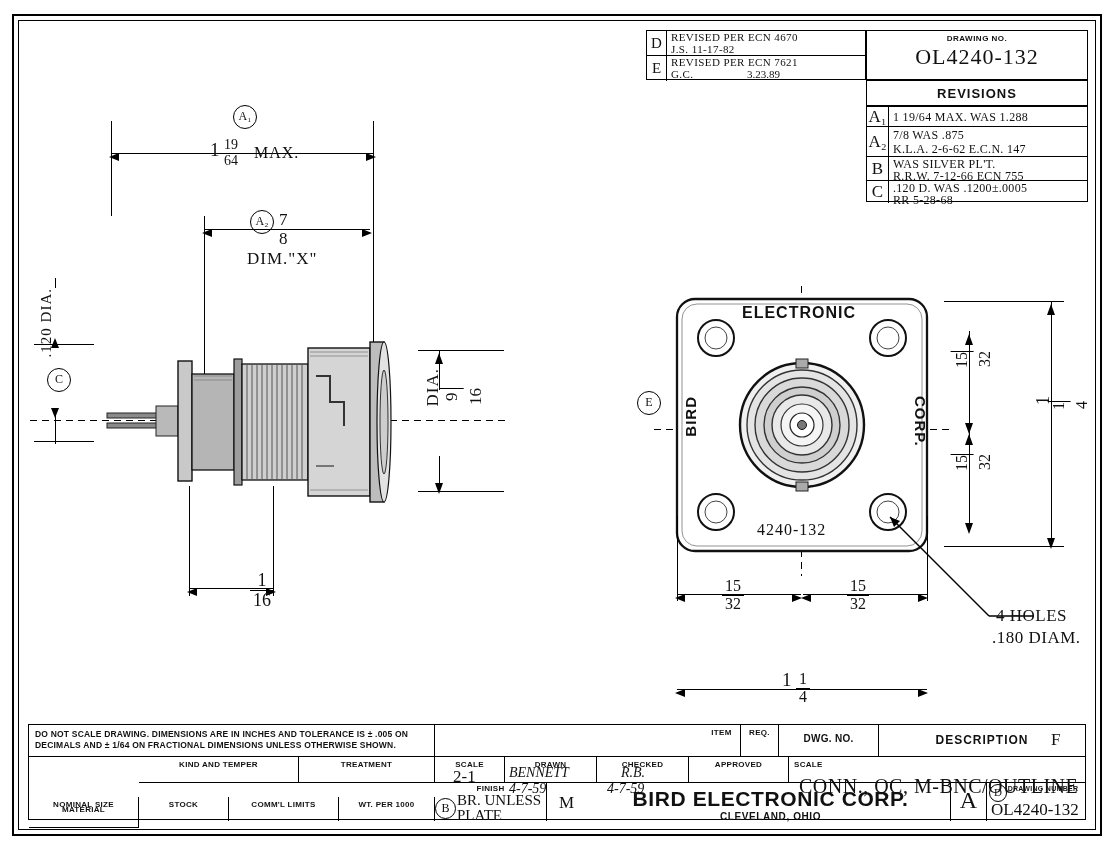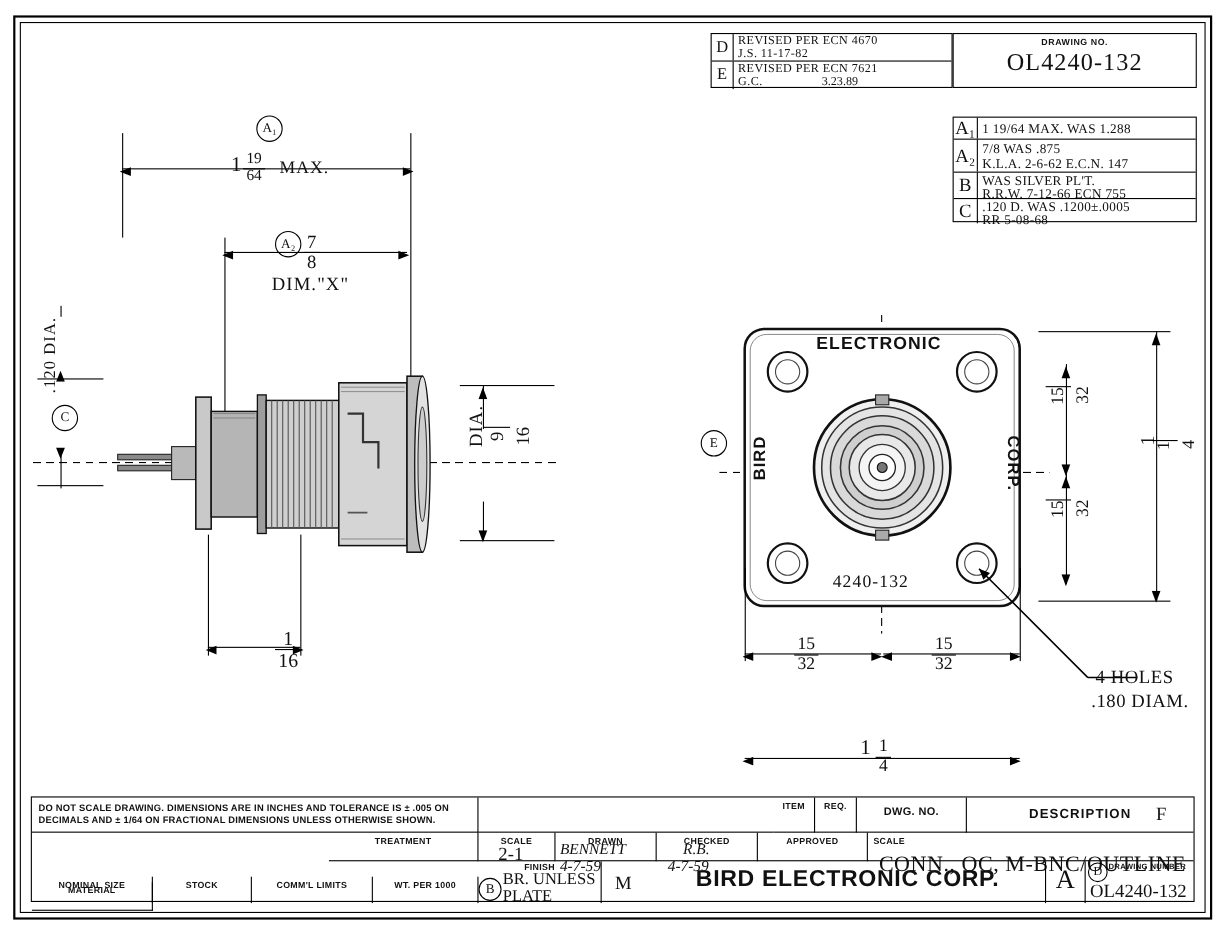--- a/index.html
+++ b/index.html
@@ -69,40 +69,43 @@
       <div class="t2">G.C.</div>
       <div class="t3">3.23.89</div>
     </div>
   </div>
 
   <div class="abs box" id="drawing-no-block">
     <div class="lbl">DRAWING NO.</div>
     <div class="val">OL4240-132</div>
   </div>
 
+  <div class="abs box" id="revisions-header">
+    <div>REVISIONS</div>
+  </div>
 
   <div class="abs box" id="revisions-table">
     <div class="rrow" style="height:20px">
       <div class="rl" style="line-height:20px">A₁</div>
       <div class="rt" style="top:3px">1 19/64 MAX. WAS 1.288</div>
     </div>
     <div class="rrow" style="height:30px">
       <div class="rl" style="line-height:30px">A₂</div>
       <div class="rt" style="top:1px">7/8 WAS .875</div>
       <div class="rt" style="top:15px">K.L.A. 2-6-62 E.C.N. 147</div>
     </div>
     <div class="rrow" style="height:24px">
       <div class="rl" style="line-height:24px">B</div>
       <div class="rt" style="top:0px">WAS SILVER PL'T.</div>
       <div class="rt" style="top:12px">R.R.W. 7-12-66 ECN 755</div>
     </div>
     <div class="rrow" style="height:22px">
       <div class="rl" style="line-height:22px">C</div>
       <div class="rt" style="top:0px">.120 D. WAS .1200±.0005</div>
-      <div class="rt" style="top:12px">RR 5-08-68</div>
+      <div class="rt" style="top:12px">RR 5-28-68</div>
     </div>
   </div>
 
   <div class="abs" style="left:0;top:0;width:620px;height:720px;">
 
     <div class="abs circlab" style="left:219px;top:89px;">A₁</div>
     <div class="abs hline" style="left:97px;top:137px;width:262px;"></div>
     <div class="abs" style="left:95px;top:132px;width:10px;height:10px;">
       <svg width="10" height="10">
           <polygon points="0,5 10,1 10,9" fill="#000"></polygon>
@@ -423,20 +426,23 @@
         <div class="thead" style="font-size:10px;padding-top:8px;text-align:center;">DWG. NO.</div>
       </div>
     <div class="tcell" style="left:850px;top:0;width:206px;height:32px;border-right:none;">
       <div class="thead" style="font-size:12px;padding-top:8px;letter-spacing:1px;">DESCRIPTION</div>
       <div class="abs dimtext" style="left:172px;top:5px;font-size:17px;">F</div>
     </div>
 
     <div class="tcell" style="left:0;top:32px;width:110px;height:26px;margin-top:45px;">
         <div class="thead">MATERIAL</div>
       </div>
+    <div class="tcell" style="left:110px;top:32px;width:160px;height:26px;">
+        <div class="thead">KIND AND TEMPER</div>
+      </div>
     <div class="tcell" style="left:270px;top:32px;width:136px;height:26px;">
         <div class="thead">TREATMENT</div>
       </div>
     <div class="tcell" style="left:406px;top:32px;width:70px;height:26px;">
         <div class="thead">SCALE</div>
       </div>
     <div class="tcell" style="left:476px;top:32px;width:92px;height:26px;">
         <div class="thead">DRAWN</div>
       </div>
     <div class="tcell" style="left:568px;top:32px;width:92px;height:26px;">
@@ -472,20 +478,21 @@
       <div class="thead" style="font-size:8px;padding-top:1px;">FINISH</div>
       <div class="abs dimtext" style="left:22px;top:9px;font-size:15px;">BR. UNLESS</div>
       <div class="abs dimtext" style="left:22px;top:24px;font-size:15px;">PLATE</div>
       <div class="abs circlab" style="left:0px;top:15px;width:19px;height:19px;line-height:18px;font-size:12px;">B</div>
     </div>
     <div class="tcell" style="left:518px;top:58px;width:44px;height:38px;border-bottom:none;border-right:none;">
       <div class="abs dimtext" style="left:12px;top:10px;font-size:17px;">M</div>
     </div>
     <div class="tcell" style="left:562px;top:58px;width:360px;height:38px;border-bottom:none;">
       <div style="text-align:center;font-size:21px;font-weight:bold;letter-spacing:.6px;margin-top:4px;">BIRD ELECTRONIC CORP.</div>
+      <div style="text-align:center;font-size:10px;font-weight:bold;letter-spacing:.6px;">CLEVELAND, OHIO</div>
     </div>
     <div class="tcell" style="left:922px;top:58px;width:36px;height:38px;border-bottom:none;">
       <div class="tval" style="font-size:24px;margin-top:4px;">A</div>
     </div>
     <div class="tcell" style="left:958px;top:58px;width:98px;height:38px;border-right:none;border-bottom:none;">
       <div class="thead" style="font-size:7px;padding-top:2px;padding-left:14px;">DRAWING NUMBER</div>
       <div class="abs circlab" style="left:2px;top:1px;width:16px;height:16px;line-height:15px;font-size:11px;">D</div>
       <div class="abs dimtext" style="left:4px;top:17px;font-size:17px;">OL4240-132</div>
     </div>
   </div>

